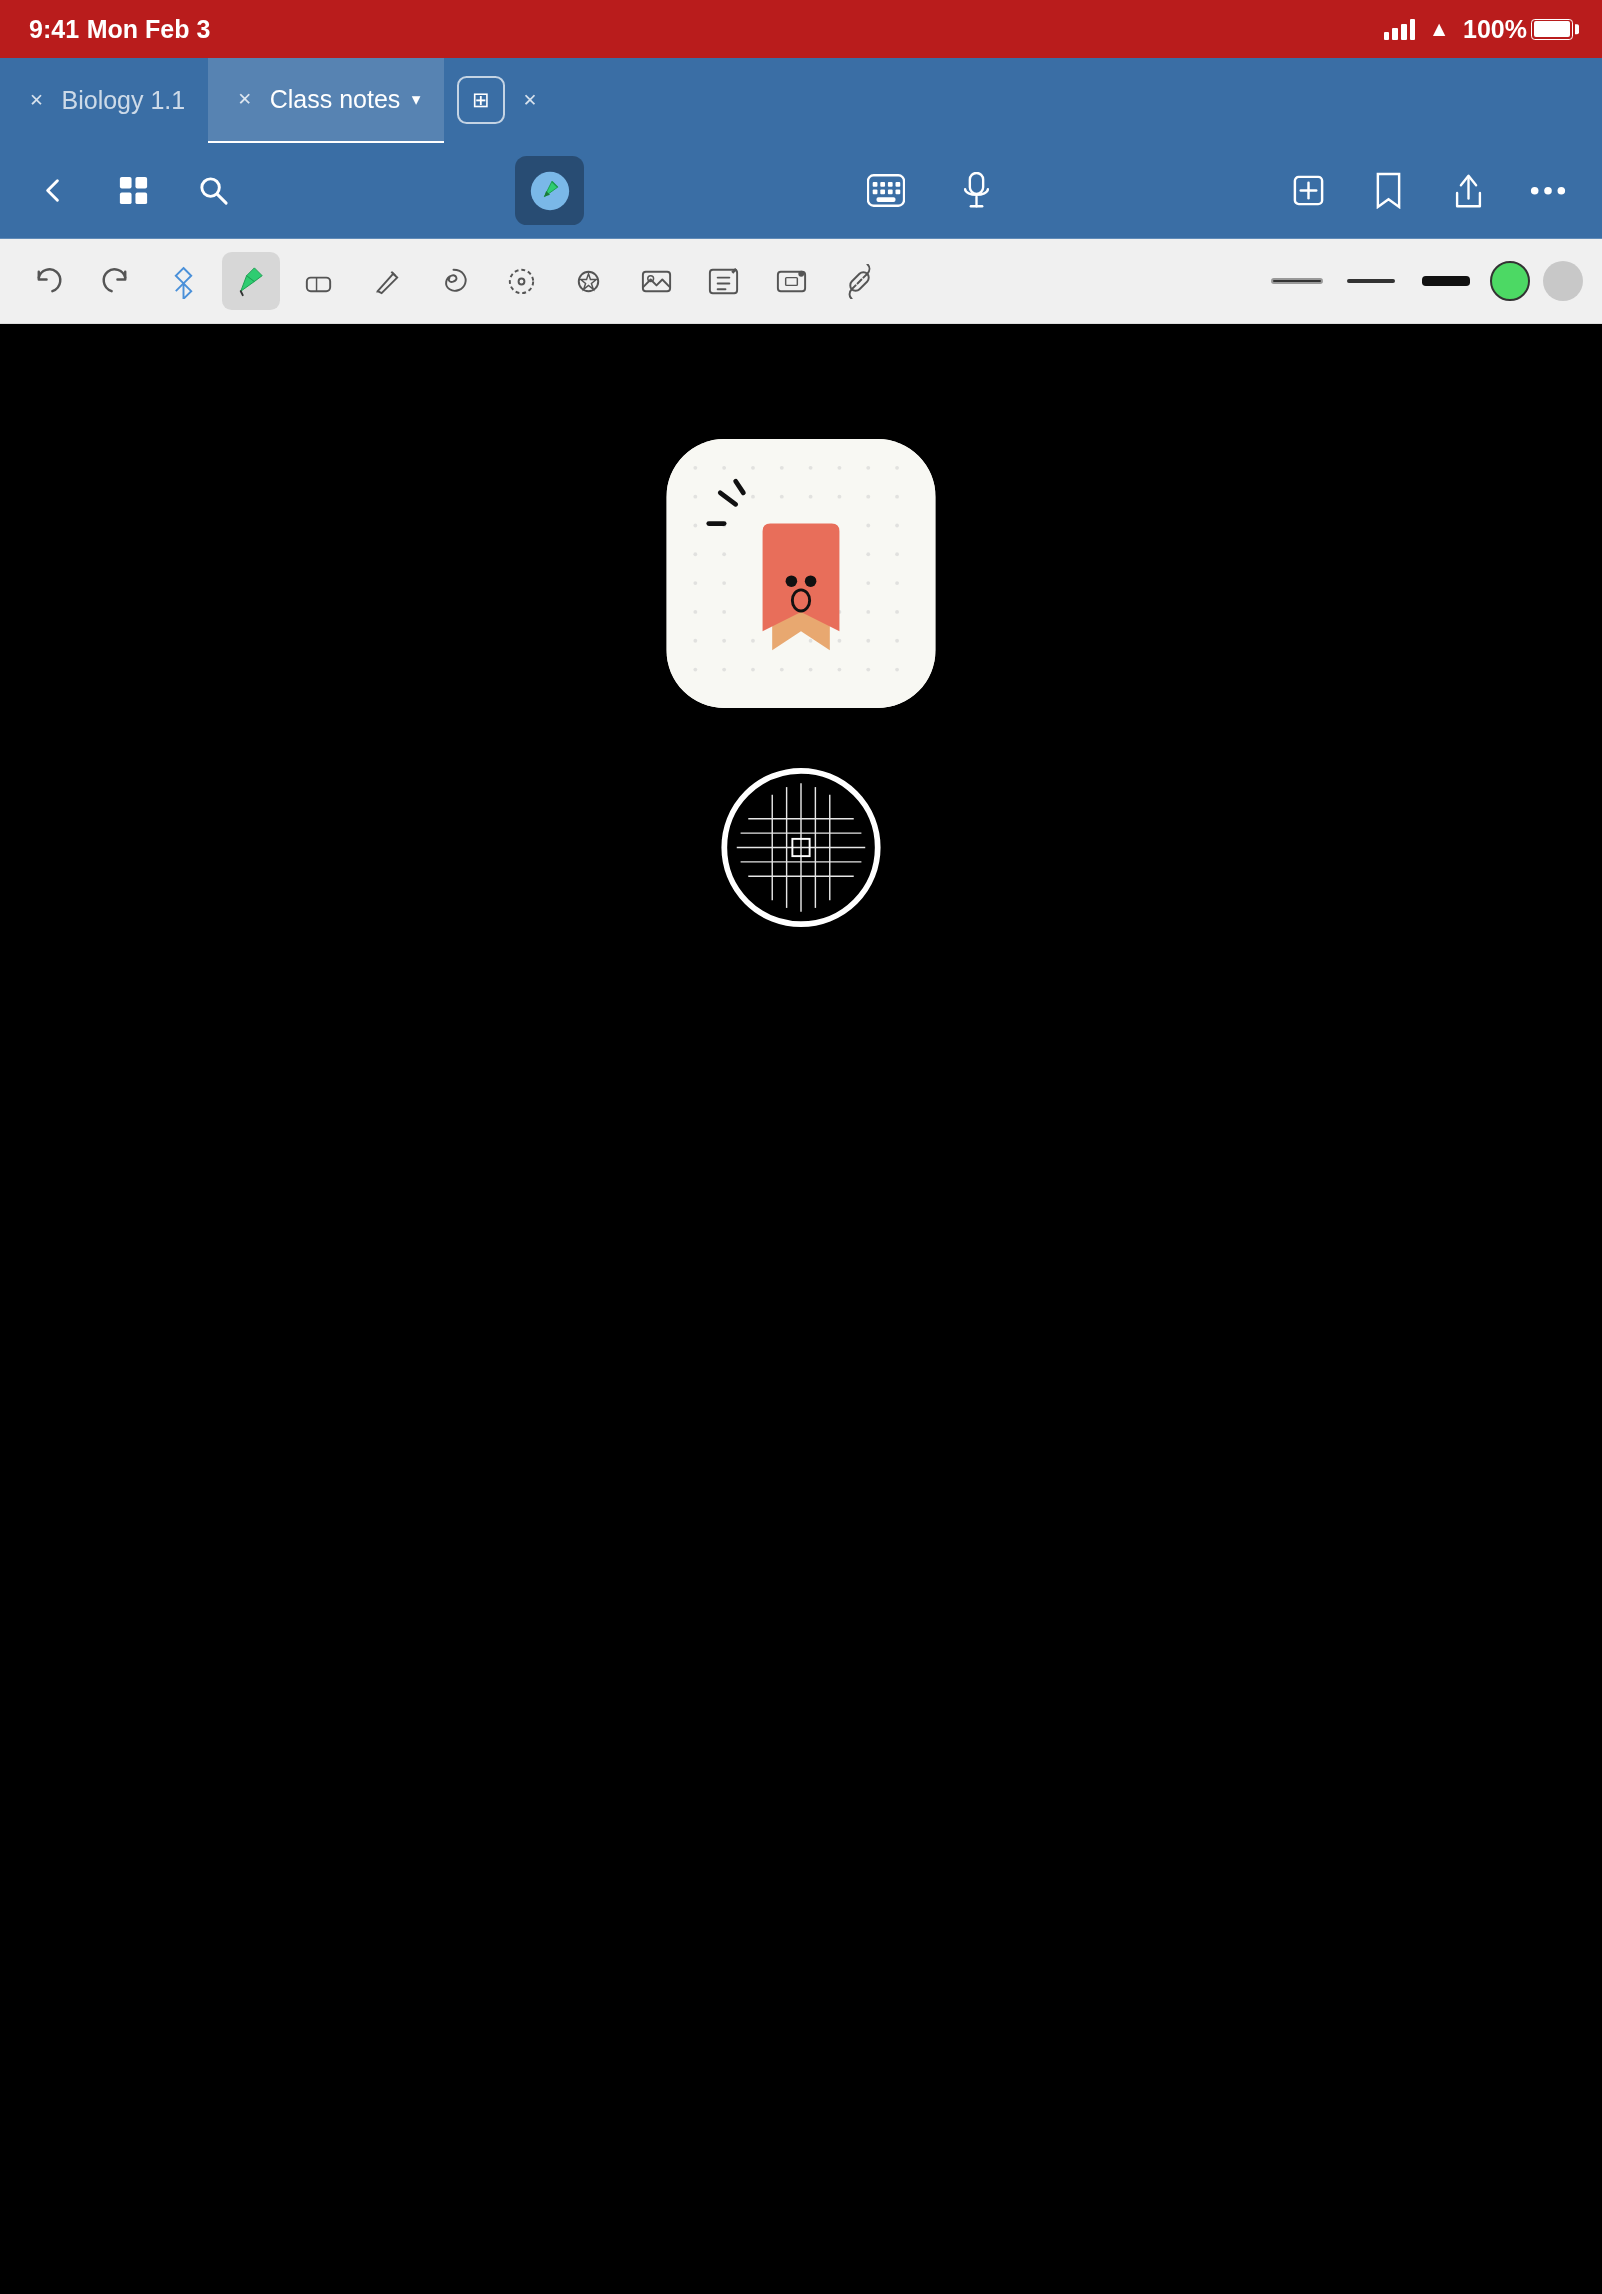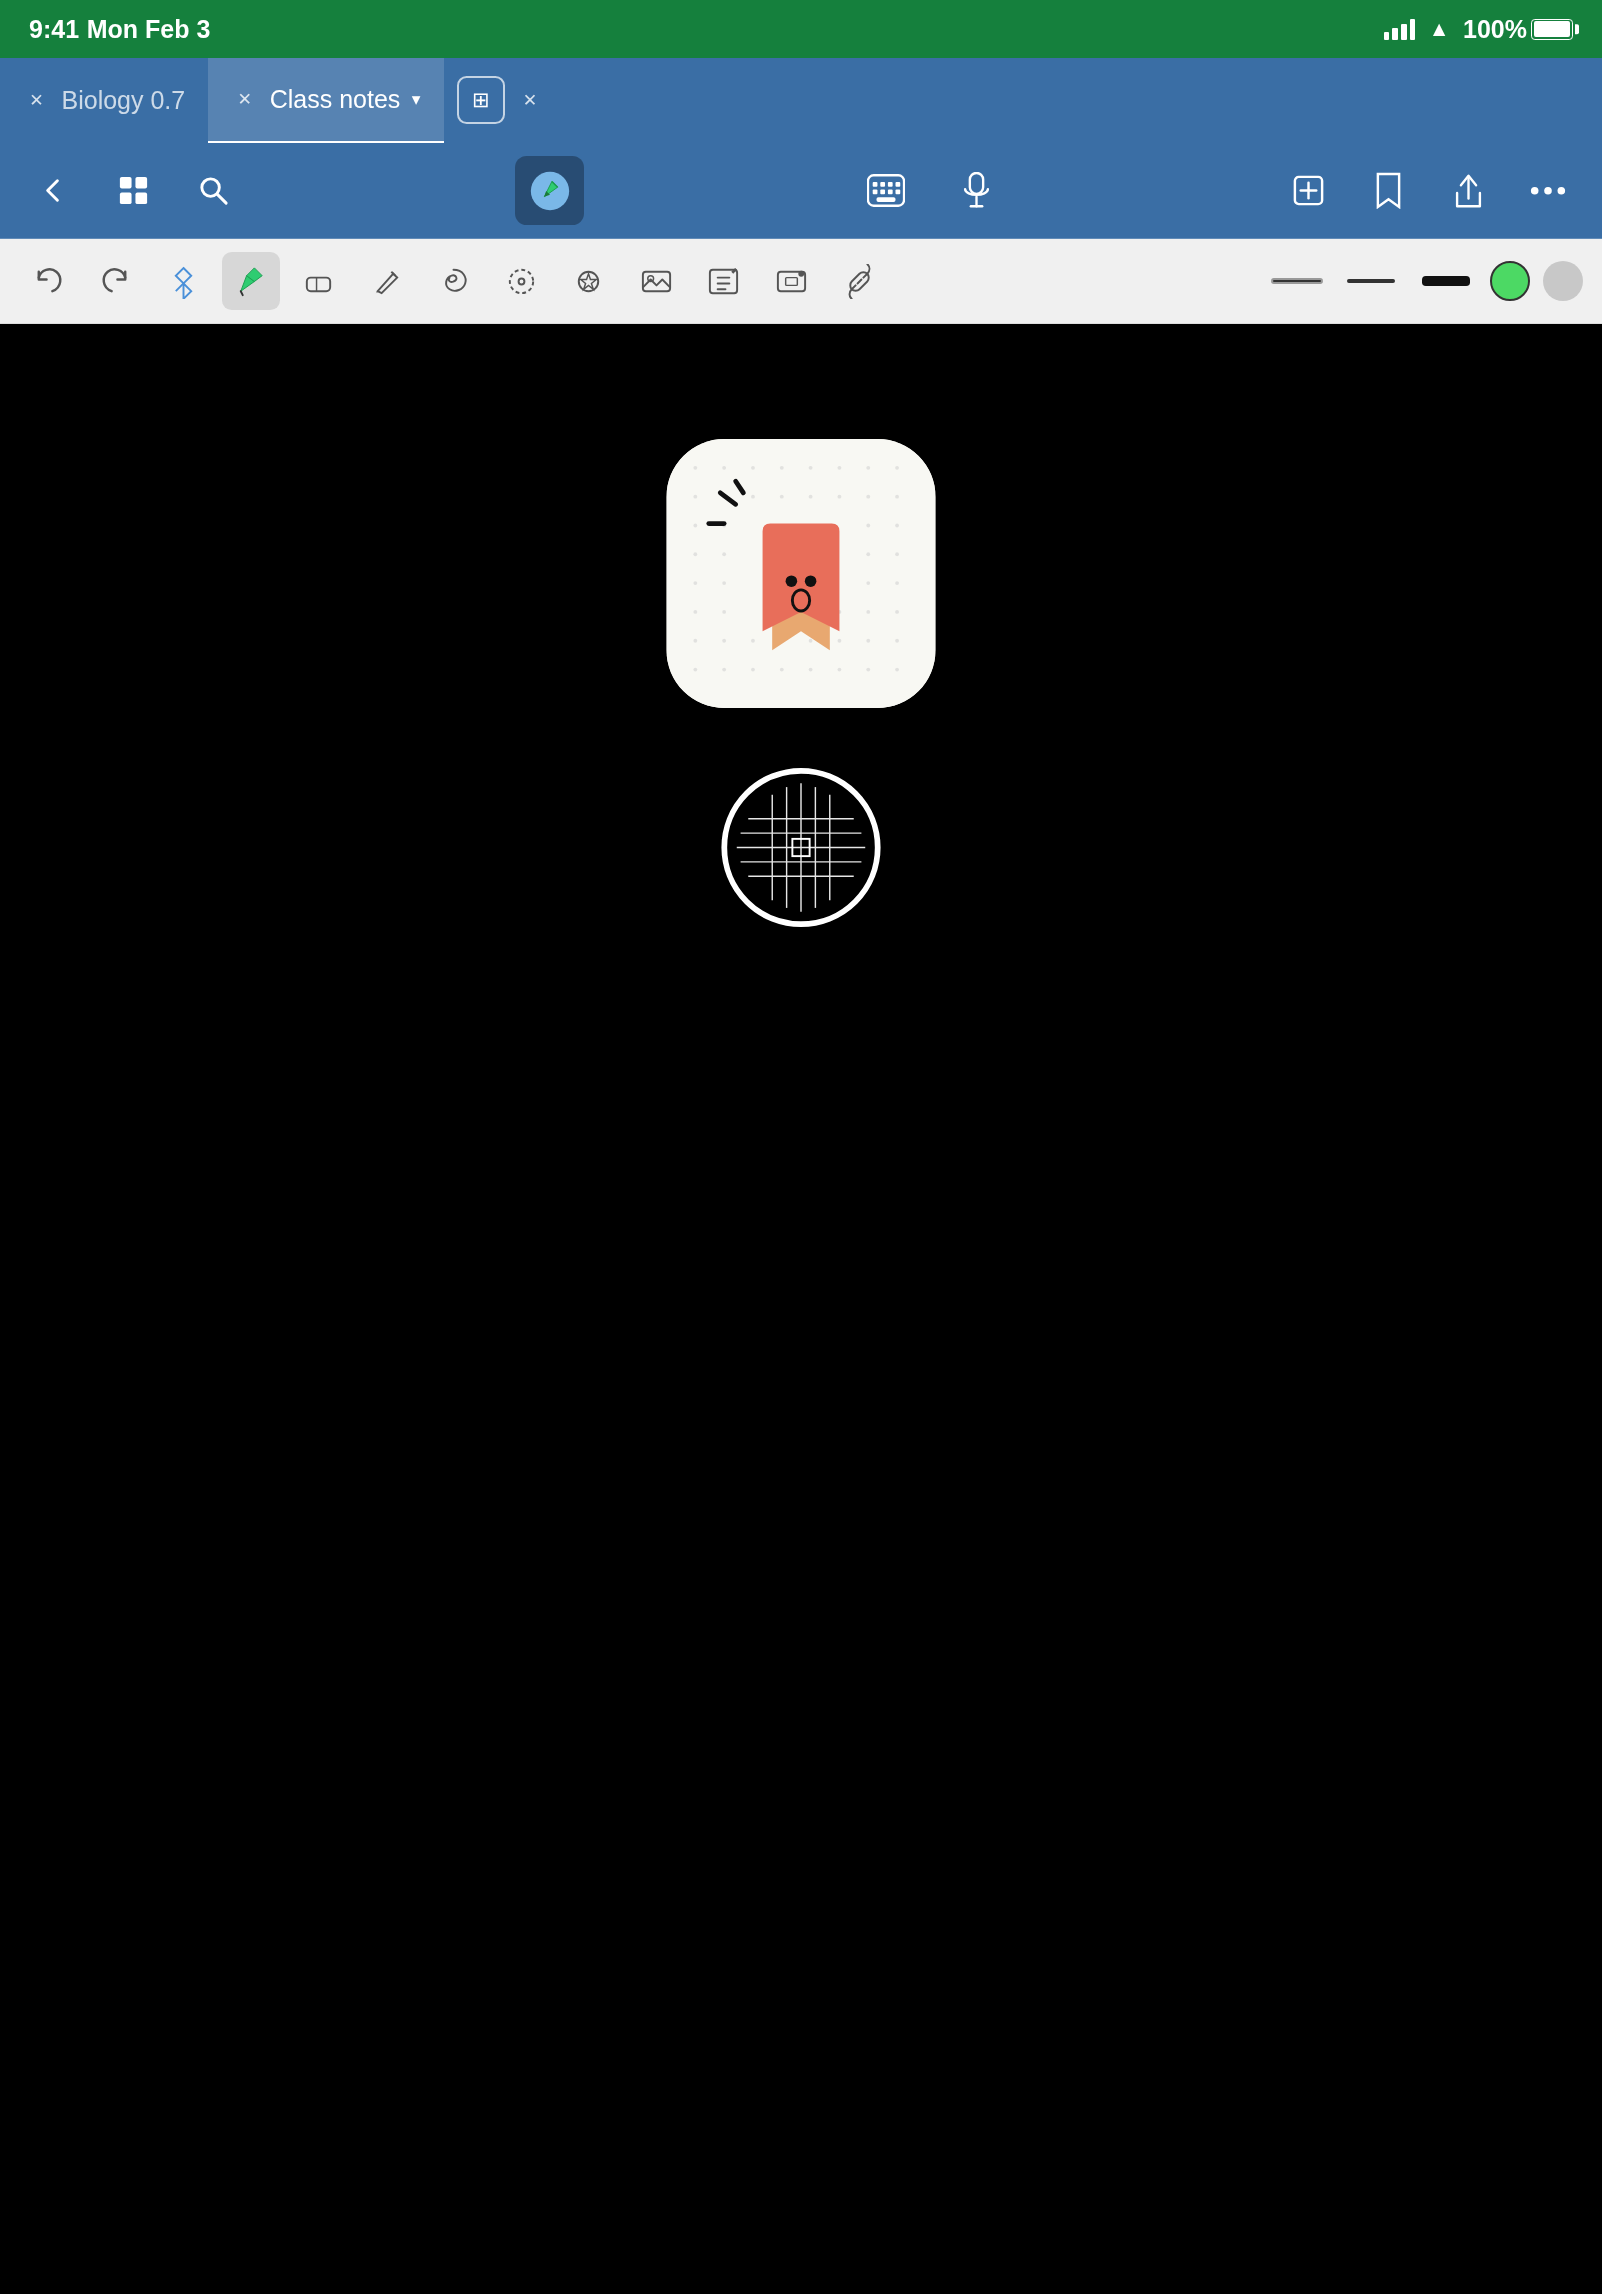--- a/index.html
+++ b/index.html
@@ -7,21 +7,21 @@
       width: 1602px;
       height: 2294px;
       overflow: hidden;
       font-family: -apple-system, BlinkMacSystemFont, 'SF Pro Text', sans-serif;
       background: #000;
     }
 
     
     .status-bar {
       height: 58px;
-      background: #15803d;
+      background: #b91c1c;
       display: flex;
       align-items: center;
       justify-content: space-between;
       padding: 0 29px;
       color: white;
       font-size: 25px;
       font-weight: 600;
     }
     .status-bar-left { display: flex; align-items: center; gap: 7.7px; }
     .status-bar-right { display: flex; align-items: center; gap: 13.4px; }
@@ -188,21 +188,21 @@
         <div class="battery-fill"></div>
       </div>
     </div>
   </div>
 </div>
 
 <div class="tab-bar">
 
   <div class="tab">
     <span class="tab-close">✕</span>
-    <span>Biology 0.7</span>
+    <span>Biology 1.1</span>
   </div>
 
   <div class="tab active">
     <span class="tab-close">✕</span>
     <span>Class notes</span>
     <span class="chevron-down">▾</span>
   </div>
 
   <div class="tab" style="padding: 0 13.4px;">
     <div style="width:48px;height:48px;border:2.9px solid rgba(255,255,255,0.7);border-radius:9.6px;display:flex;align-items:center;justify-content:center;">

